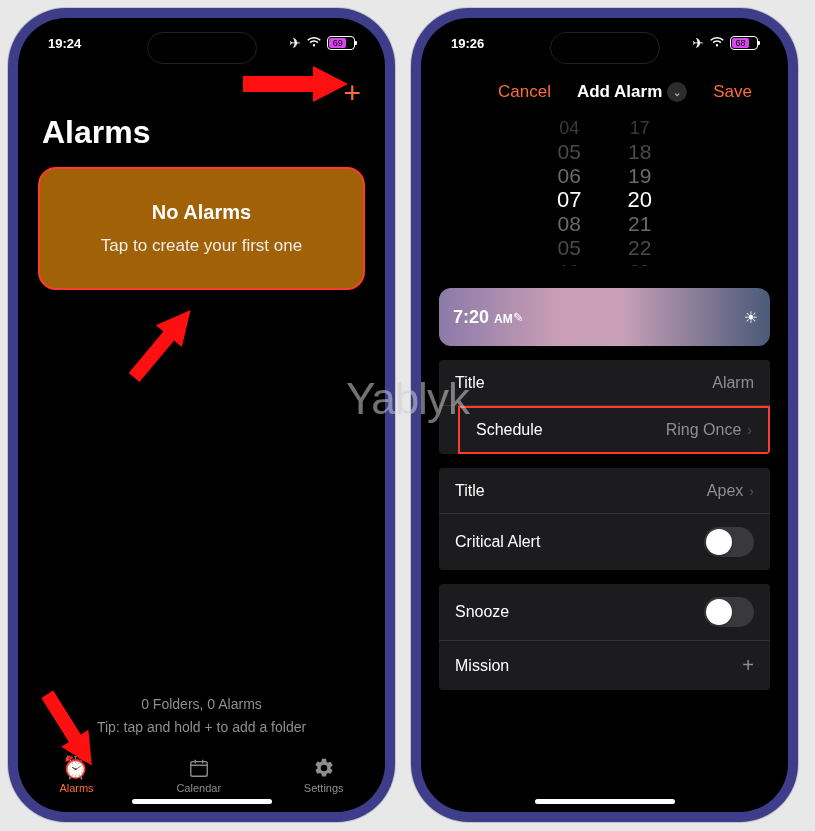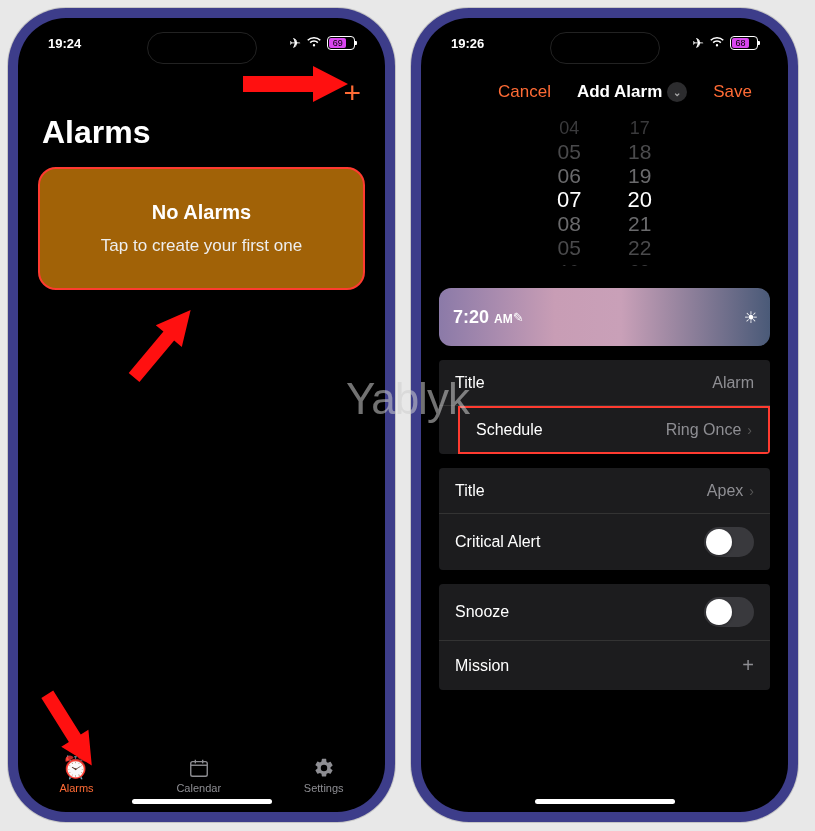--- a/index.html
+++ b/index.html
@@ -85,20 +85,24 @@
     </div>
     <div class="topbar">
       <span class="plus-btn">+</span>
     </div>
     <h1 class="page-title">Alarms</h1>
     <div class="empty-card">
       <div class="empty-title">No Alarms</div>
       <div class="empty-sub">Tap to create your first one</div>
     </div>
     <div class="spacer"></div>
+    <div class="footer-info">
+      <div>0 Folders, 0 Alarms</div>
+      <div>Tip: tap and hold + to add a folder</div>
+    </div>
     <div class="tabbar">
       <div class="tab active">
         <span class="tab-icon">⏰</span>
         <span>Alarms</span>
       </div>
       <div class="tab">
         <span class="tab-icon">
           <svg width="22" height="22" viewBox="0 0 24 24">
               <rect x="3" y="5" width="18" height="16" rx="2" stroke="#8e8e93" stroke-width="1.5" fill="none"></rect>
               <line x1="3" y1="9" x2="21" y2="9" stroke="#8e8e93" stroke-width="1.5"></line>

